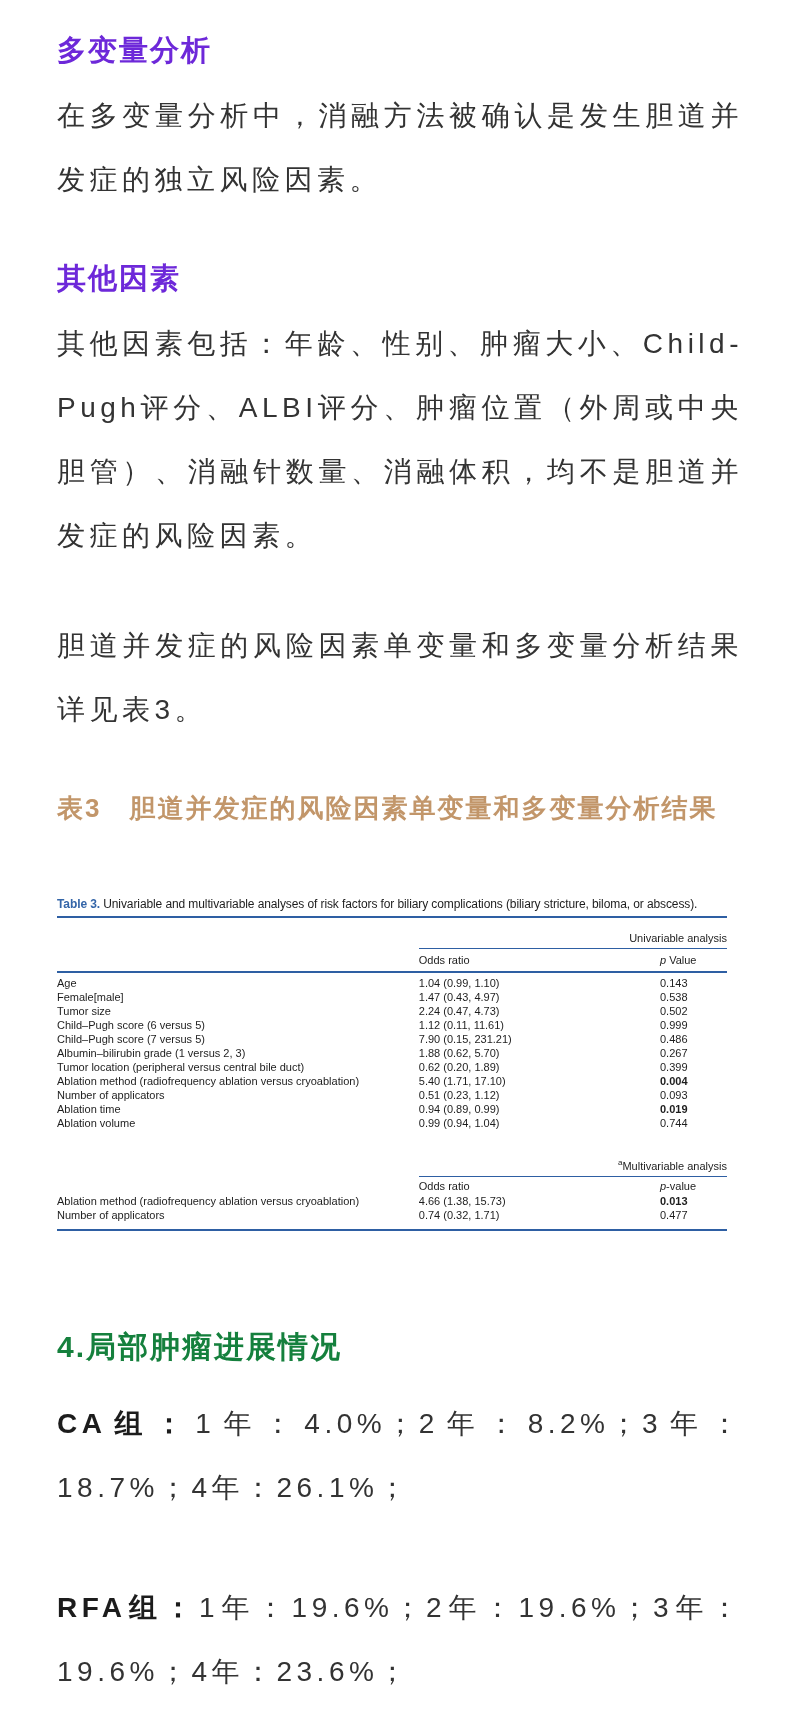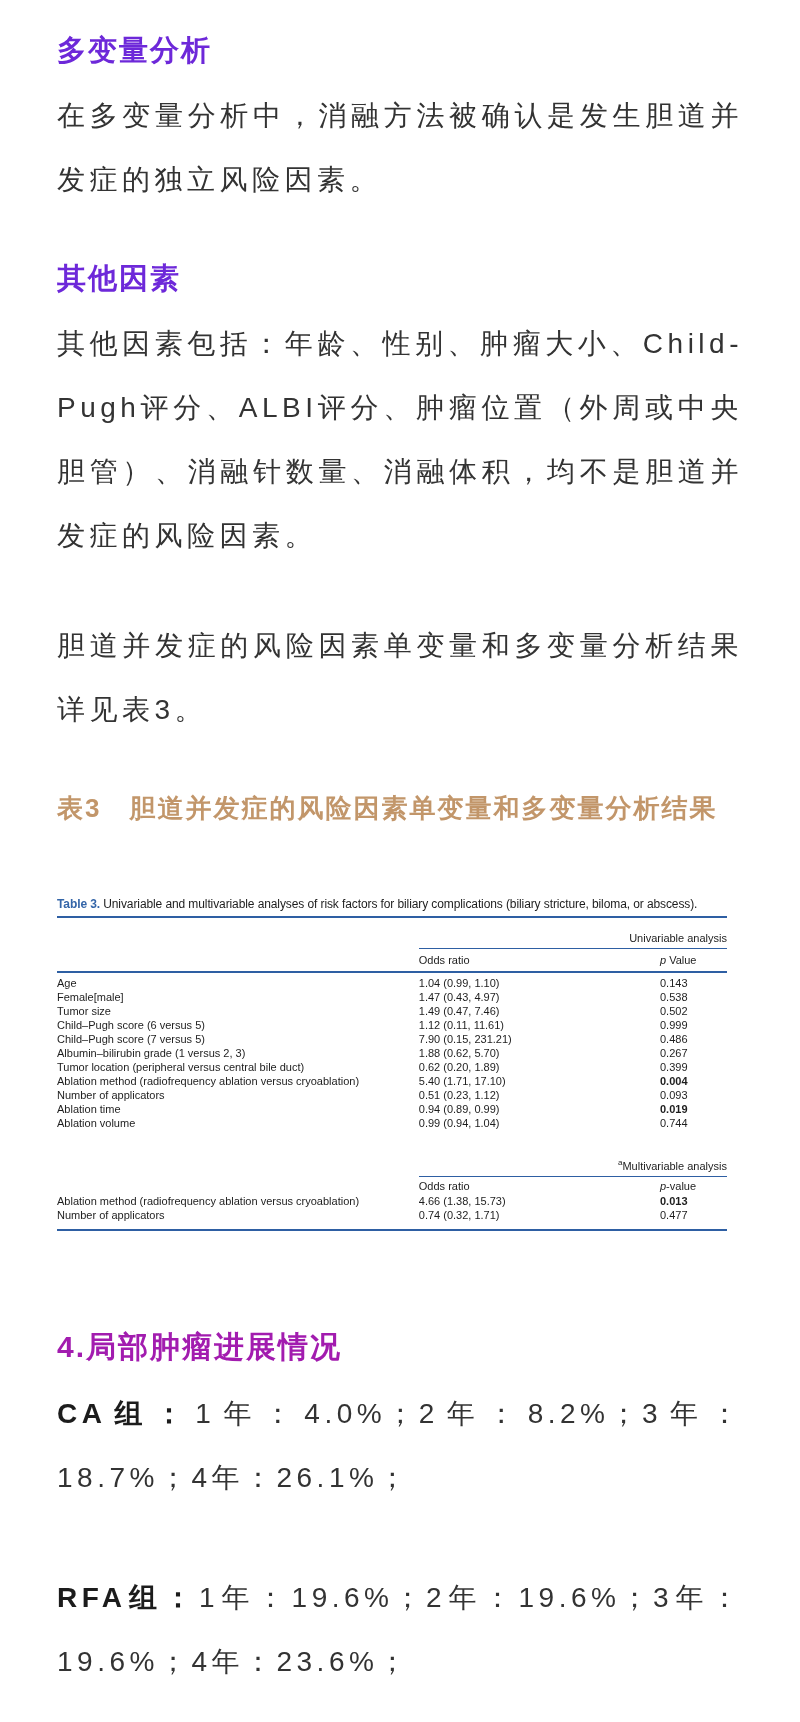--- a/index.html
+++ b/index.html
@@ -19,22 +19,22 @@
   .body {
     margin:0 0 46px 0; font-size:28px; line-height:64px; color:#333333;
     letter-spacing:4.5px; text-align:justify; text-justify:inter-character;
   }
   .body b { color:#1c1c1c; font-weight:700; }
   .caption-gold {
     margin:44px 0 0 0; font-size:26px; line-height:40px; font-weight:700;
     color:#c2966a; letter-spacing:2px; white-space:nowrap;
   }
   .h-gold {
-    margin:95px 0 14px 0; font-size:30px; line-height:42px; font-weight:700;
-    color:#a21caf; letter-spacing:2px;
+    margin:95px 0 24px 0; font-size:30px; line-height:42px; font-weight:700;
+    color:#15803d; letter-spacing:2px;
   }
   .body.tight { margin-bottom:56px; }
   .body.last { margin-bottom:0; }
 
   
   .jtable {
     margin-top:70px; width:670px; font-size:11px; line-height:13px;
     color:#1d1d1d; border-bottom:2.5px solid #2e5fa3; padding-bottom:4px;
   }
   .jt-title {
@@ -92,21 +92,21 @@
           <span>1.04 (0.99, 1.10)</span>
           <span>0.143</span>
         </div>
       <div class="jt-row">
           <span>Female[male]</span>
           <span>1.47 (0.43, 4.97)</span>
           <span>0.538</span>
         </div>
       <div class="jt-row">
           <span>Tumor size</span>
-          <span>1.49 (0.47, 7.46)</span>
+          <span>2.24 (0.47, 4.73)</span>
           <span>0.502</span>
         </div>
       <div class="jt-row">
           <span>Child–Pugh score (6 versus 5)</span>
           <span>1.12 (0.11, 11.61)</span>
           <span>0.999</span>
         </div>
       <div class="jt-row">
           <span>Child–Pugh score (7 versus 5)</span>
           <span>7.90 (0.15, 231.21)</span>

